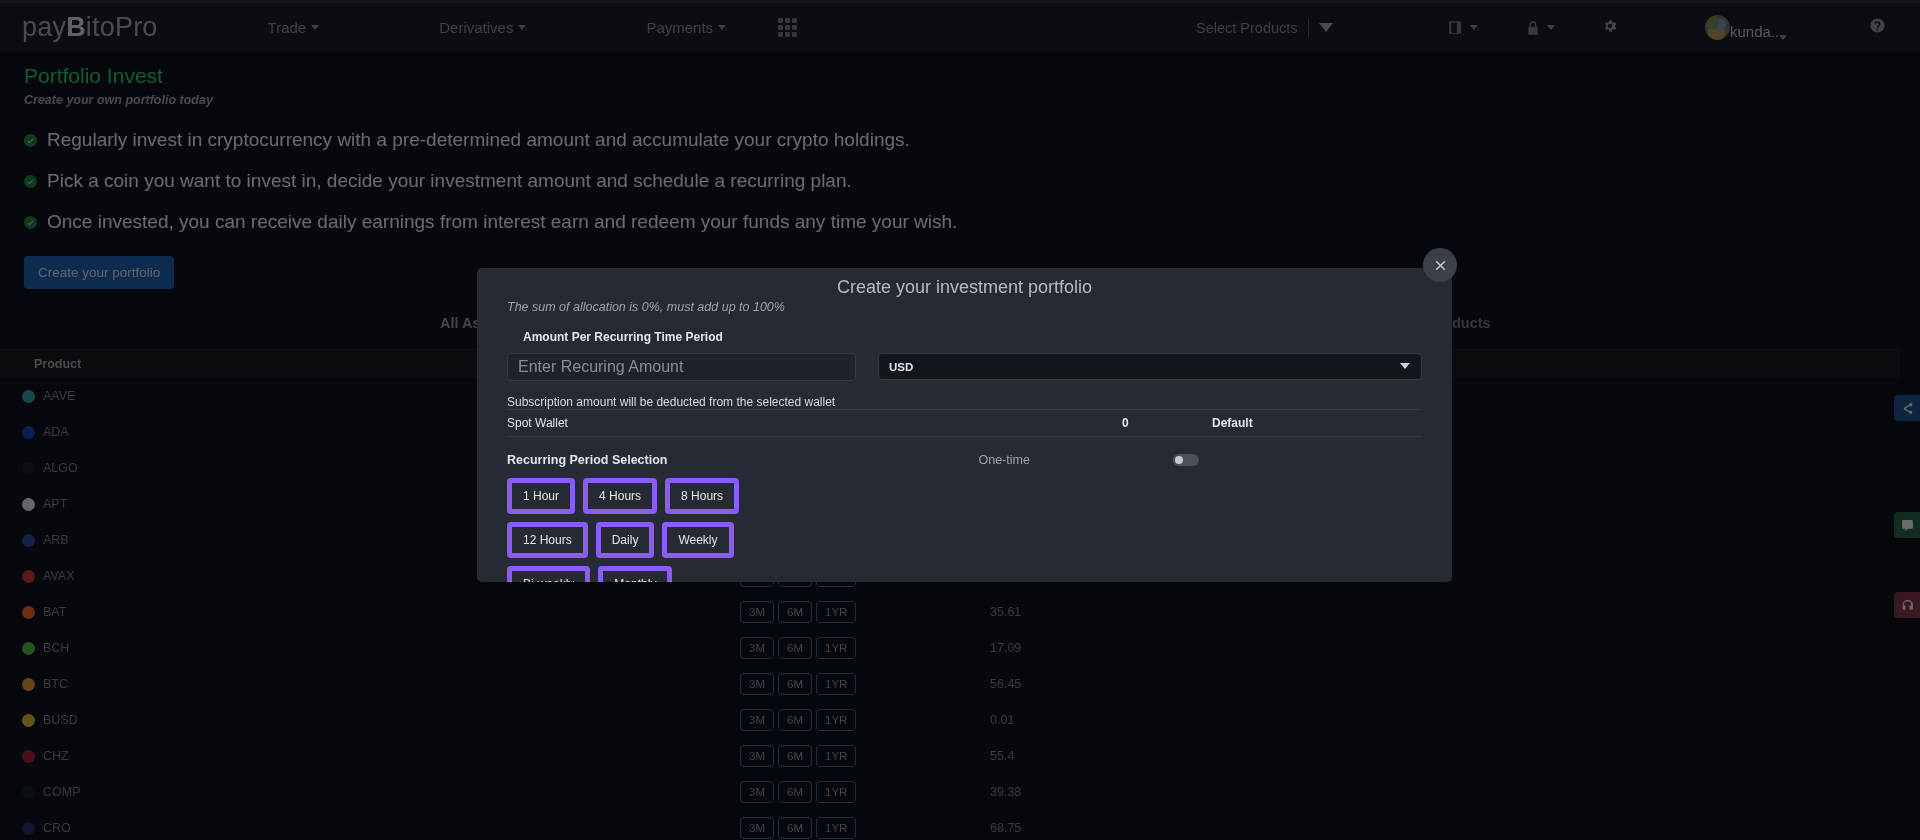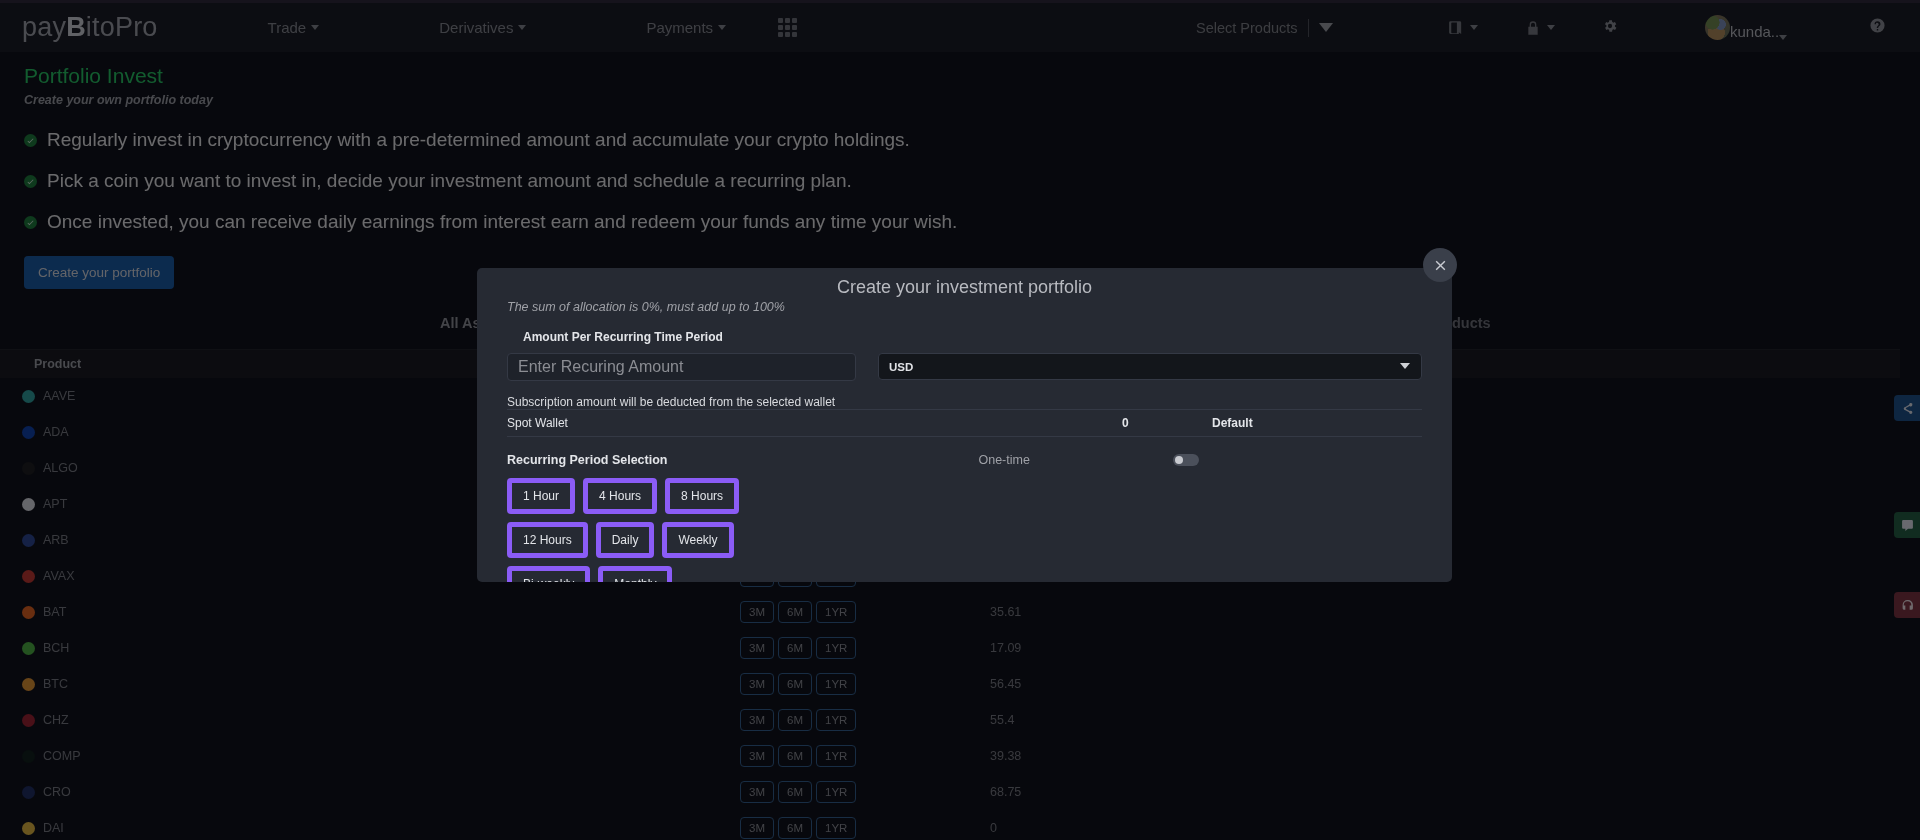--- a/index.html
+++ b/index.html
@@ -429,20 +429,36 @@
                 <button class="dur-btn">3M</button>
                 <button class="dur-btn">6M</button>
                 <button class="dur-btn">1YR</button>
               </span>
             </td>
             <td style="padding-left: 10px;">56.45</td>
           </tr>
           <tr>
             <td class="c-product">
               <span class="coin">
+                <i class="coin-ic" style="background: rgb(214, 179, 52);"></i>
+                <span>BUSD</span>
+              </span>
+            </td>
+            <td>
+              <span class="durs">
+                <button class="dur-btn">3M</button>
+                <button class="dur-btn">6M</button>
+                <button class="dur-btn">1YR</button>
+              </span>
+            </td>
+            <td style="padding-left: 10px;">0.01</td>
+          </tr>
+          <tr>
+            <td class="c-product">
+              <span class="coin">
                 <i class="coin-ic" style="background: rgb(155, 29, 43);"></i>
                 <span>CHZ</span>
               </span>
             </td>
             <td>
               <span class="durs">
                 <button class="dur-btn">3M</button>
                 <button class="dur-btn">6M</button>
                 <button class="dur-btn">1YR</button>
               </span>

